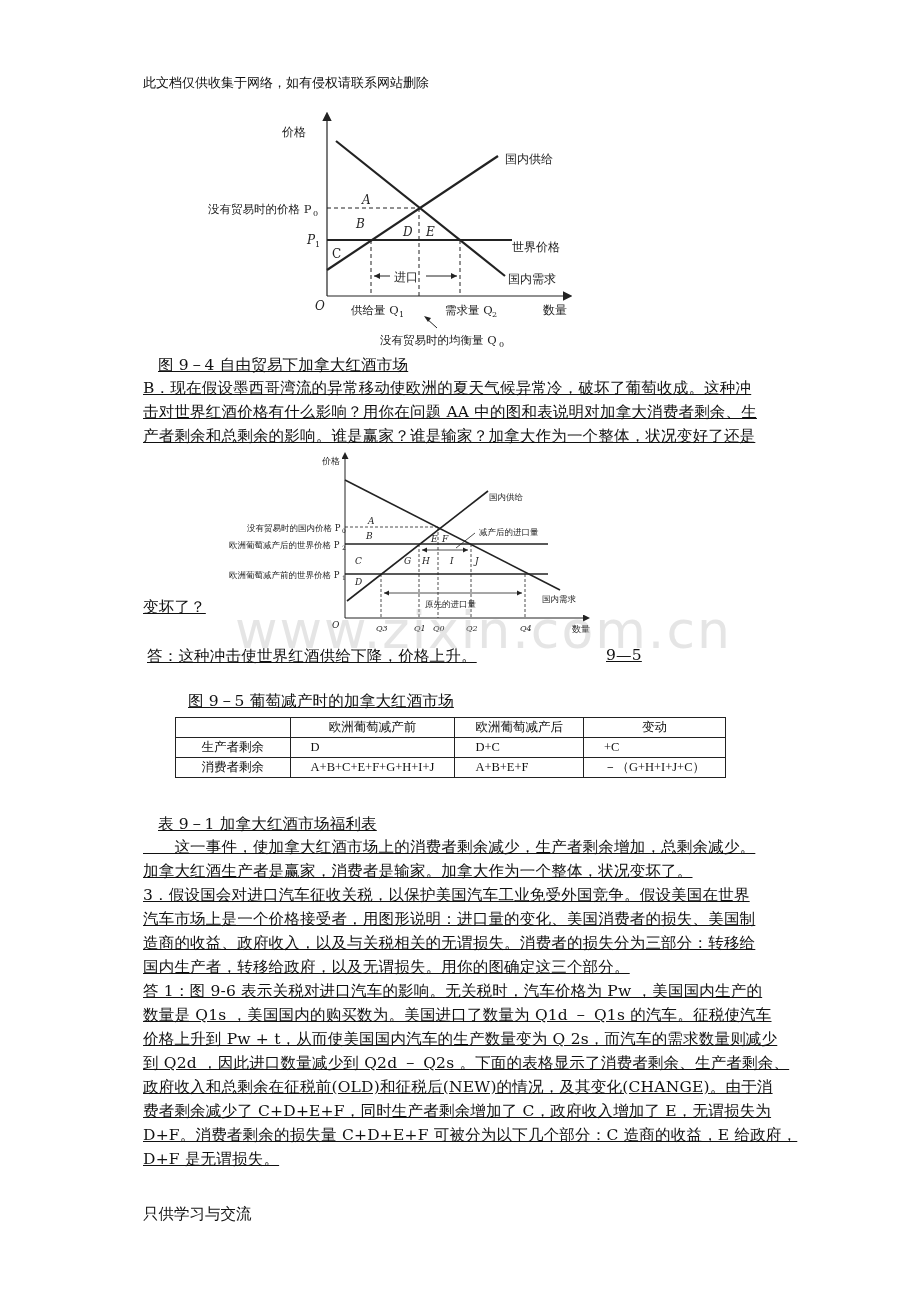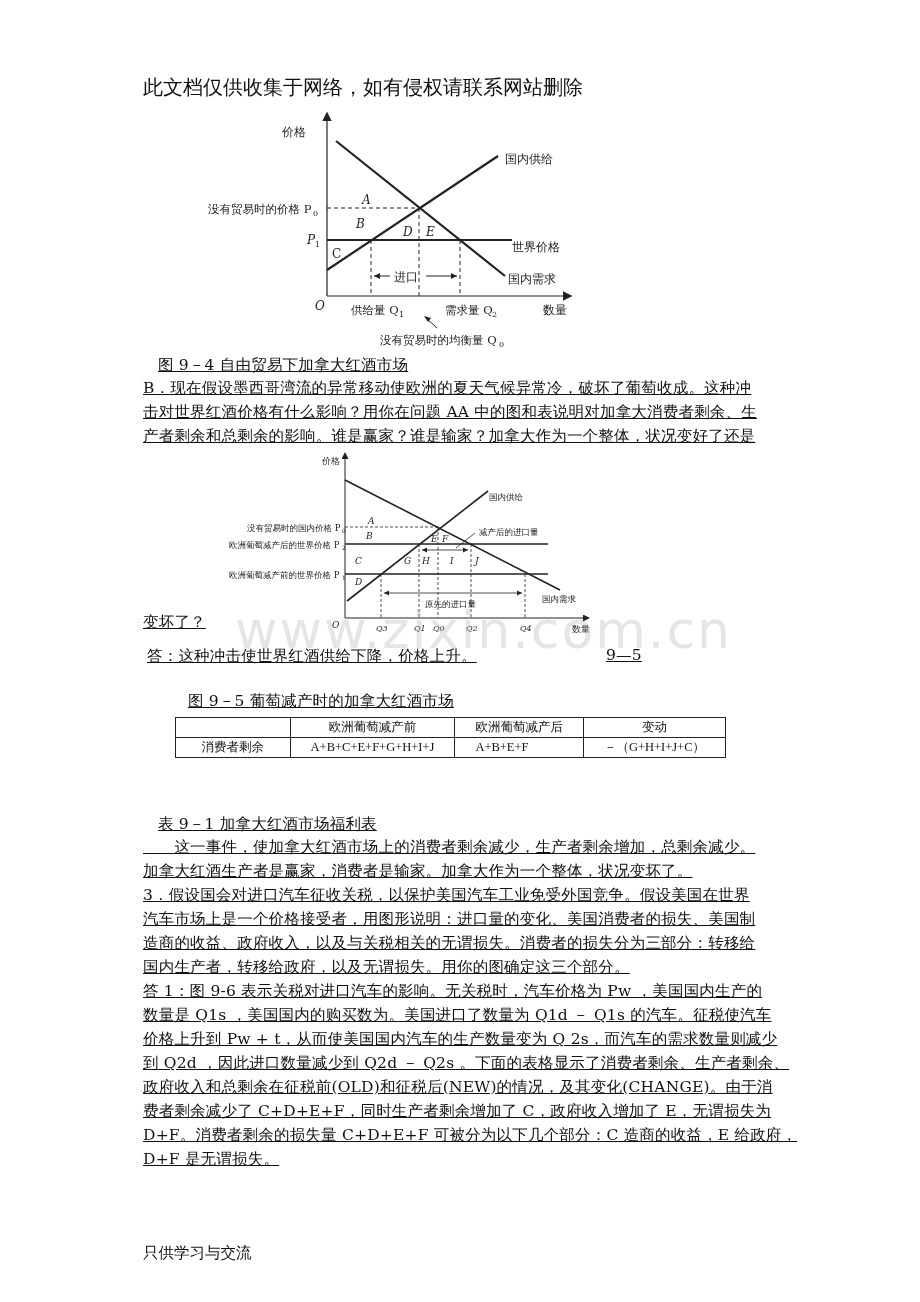--- a/index.html
+++ b/index.html
@@ -1,21 +1,21 @@
 <!DOCTYPE html>
 <html><head>
 <meta charset="utf-8">
 <style>
   html, body { margin: 0; padding: 0; background: #ffffff; }
   body { width: 920px; height: 1302px; position: relative; overflow: hidden;
          font-family: "DejaVu Serif", "Liberation Serif", serif; color: #111; }
   .abs { position: absolute; }
   .line { position: absolute; left: 143px; font-size: 15.5px; line-height: 22px; white-space: nowrap; letter-spacing: 0.2px; text-decoration: underline; }
-  .header { top: 74px; left: 143px; font-size: 20px; }
-  .footer { top: 1204px; left: 143px; font-size: 15.5px; margin-top: 39px; }
+  .header { top: 74px; left: 143px; font-size: 13px; }
+  .footer { top: 1204px; left: 143px; font-size: 15.5px; }
   svg text { font-family: "DejaVu Serif", "Liberation Serif", serif; fill: #222; }
   table.welfare { position: absolute; left: 175px; top: 717px; width: 551px; border-collapse: collapse;
                   font-size: 12.5px; font-family: "Liberation Serif", "DejaVu Serif", serif; }
   table.welfare td { border: 1px solid #222; height: 19px; padding: 0 20px; white-space: nowrap; }
   table.welfare td.rh { text-align: center; width: 92px; }
   table.welfare td.ch { text-align: center; }
   .watermark { position: absolute; left: 235px; top: 600px; font-size: 52px; color: rgba(180,180,180,0.35);
                font-family: "DejaVu Sans", sans-serif; letter-spacing: 2px; }
 </style>
 </head>
@@ -137,32 +137,38 @@
   <text x="322" y="152" font-size="8.5">国内需求</text>
   <text x="156" y="181" font-size="8" font-style="italic">Q3</text>
   <text x="194" y="181" font-size="8" font-style="italic">Q1</text>
   <text x="213" y="181" font-size="8" font-style="italic">Q0</text>
   <text x="246" y="181" font-size="8" font-style="italic">Q2</text>
   <text x="300" y="181" font-size="8" font-style="italic">Q4</text>
 </svg>
 
 <div class="watermark">www.zixin.com.cn</div>
 
-<div class="line" style="top:611px">变坏了？</div>
+<div class="line" style="top:596px">变坏了？</div>
 <div class="line" style="top:644px;left:606px">9—5</div>
 <div class="line" style="top:645px;left:147px">答：这种冲击使世界红酒供给下降，价格上升。</div>
 <div class="line" style="top:690px;left:188px">图 9－5    葡萄减产时的加拿大红酒市场</div>
 
 <table class="welfare">
   <tbody>
       <tr>
     <td class="rh"></td>
     <td class="ch">欧洲葡萄减产前</td>
     <td class="ch">欧洲葡萄减产后</td>
     <td class="ch">变动</td>
+  </tr>
+  <tr>
+    <td class="rh">生产者剩余</td>
+    <td>D</td>
+    <td>D+C</td>
+    <td>+C</td>
   </tr>
   <tr>
     <td class="rh">消费者剩余</td>
     <td>A+B+C+E+F+G+H+I+J</td>
     <td>A+B+E+F</td>
     <td>－（G+H+I+J+C）</td>
   </tr>
 </tbody>
   </table>
 

